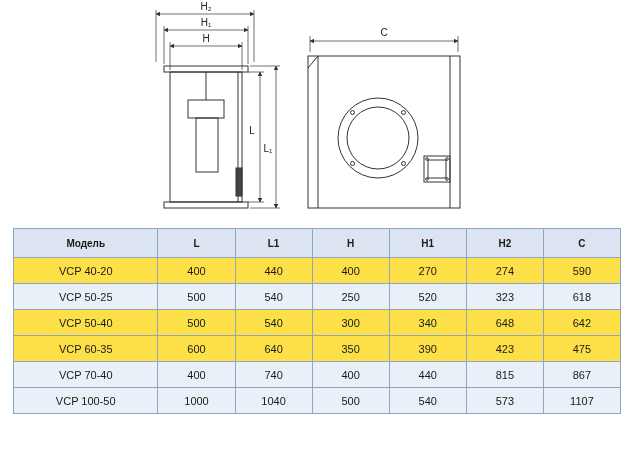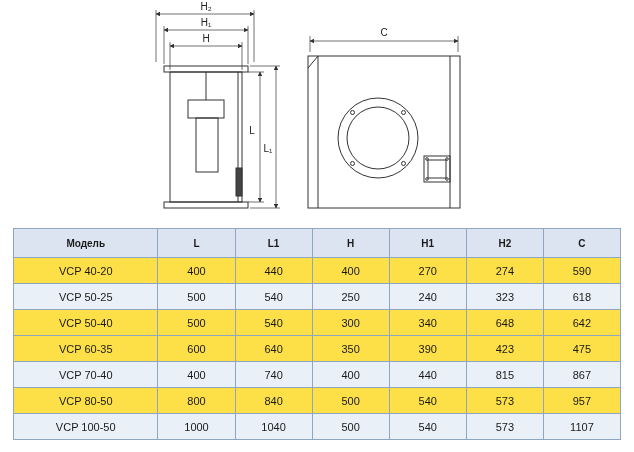--- a/index.html
+++ b/index.html
@@ -139,21 +139,21 @@
           <td>400</td>
           <td>270</td>
           <td>274</td>
           <td>590</td>
         </tr>
         <tr class="alt">
           <td>VCP 50-25</td>
           <td>500</td>
           <td>540</td>
           <td>250</td>
-          <td>240</td>
+          <td>520</td>
           <td>323</td>
           <td>618</td>
         </tr>
         <tr>
           <td>VCP 50-40</td>
           <td>500</td>
           <td>540</td>
           <td>300</td>
           <td>340</td>
           <td>648</td>
@@ -170,29 +170,20 @@
         </tr>
         <tr class="alt">
           <td>VCP 70-40</td>
           <td>400</td>
           <td>740</td>
           <td>400</td>
           <td>440</td>
           <td>815</td>
           <td>867</td>
         </tr>
-        <tr>
-          <td>VCP 80-50</td>
-          <td>800</td>
-          <td>840</td>
-          <td>500</td>
-          <td>540</td>
-          <td>573</td>
-          <td>957</td>
-        </tr>
         <tr class="alt">
           <td>VCP 100-50</td>
           <td>1000</td>
           <td>1040</td>
           <td>500</td>
           <td>540</td>
           <td>573</td>
           <td>1107</td>
         </tr>
       </tbody>

